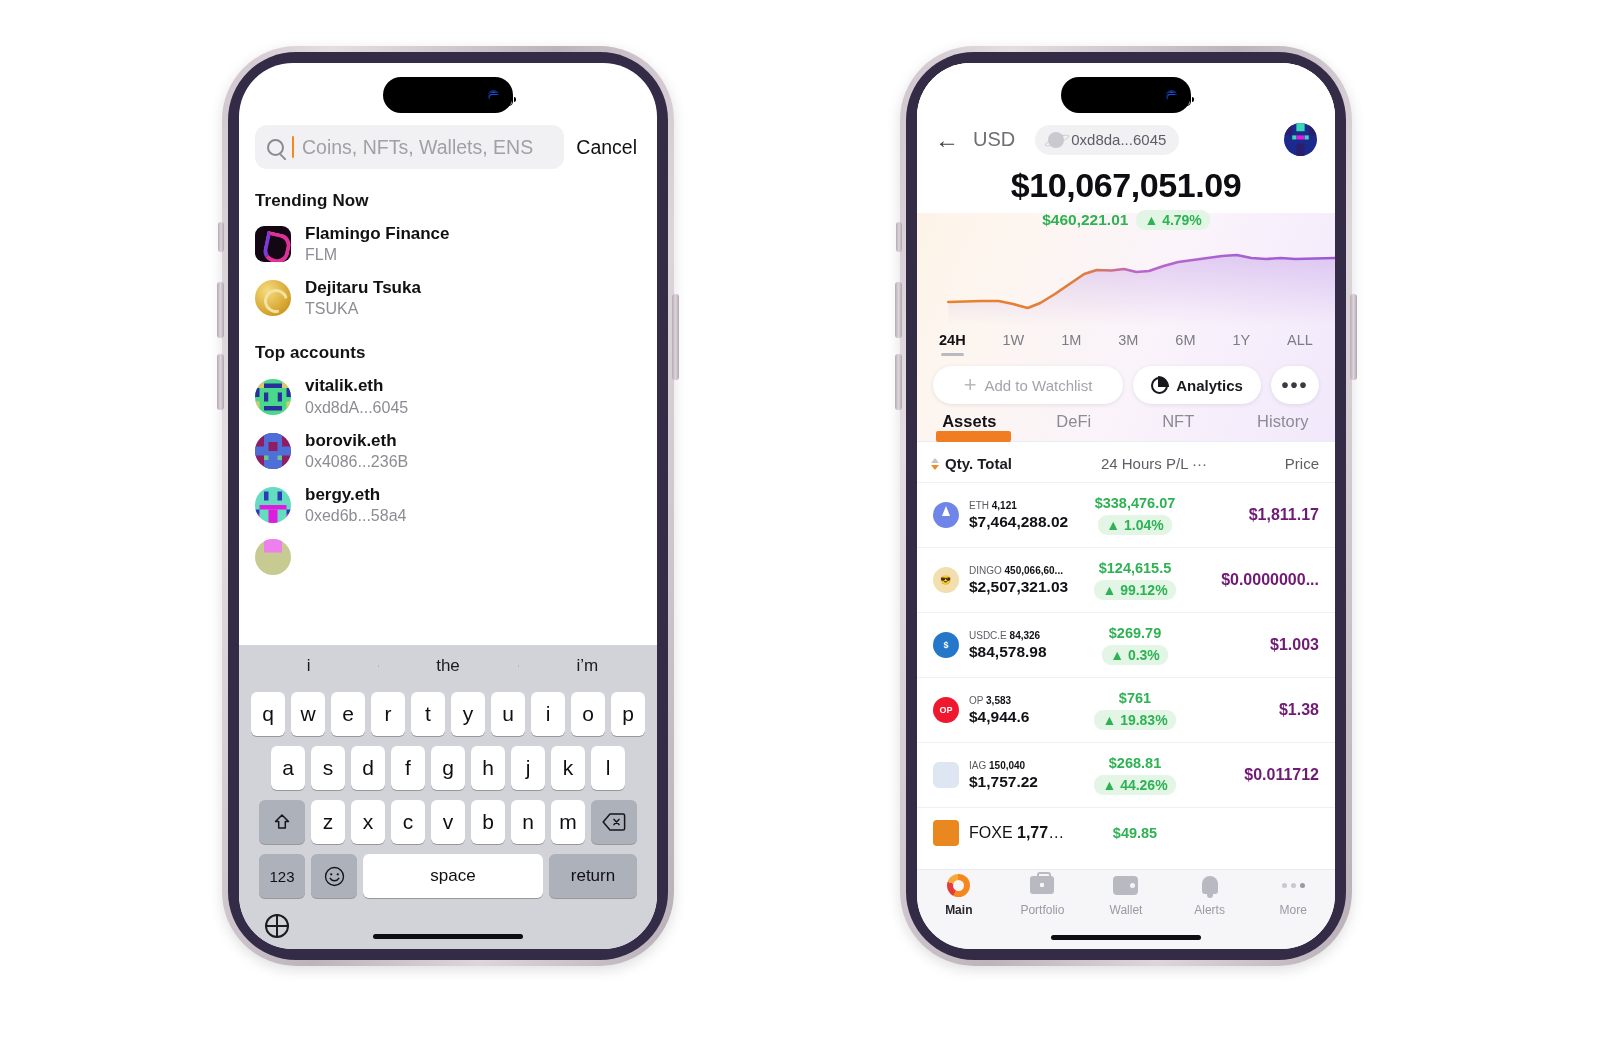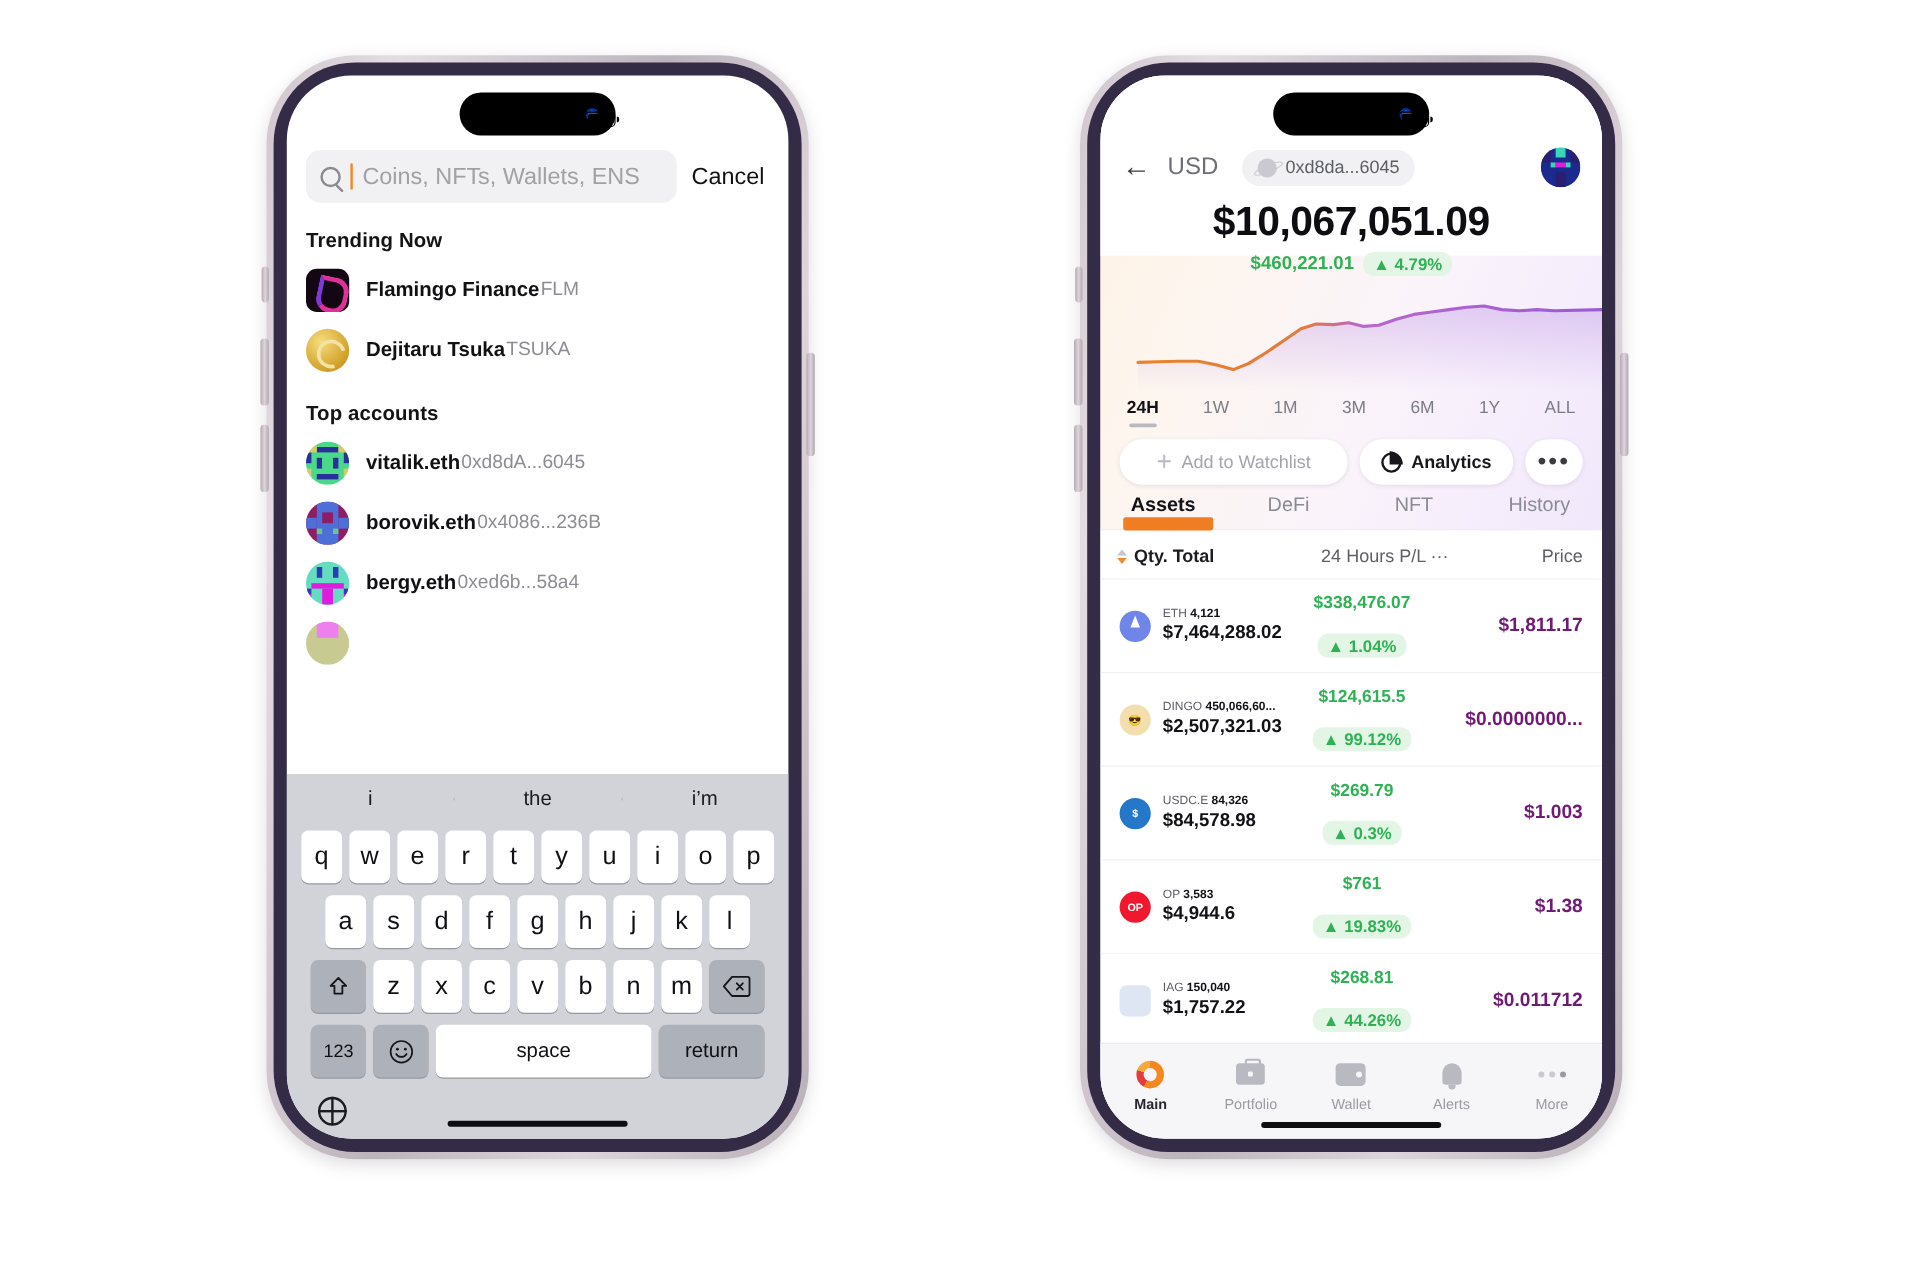--- a/index.html
+++ b/index.html
@@ -74,21 +74,21 @@
   .mag::after{content:"";position:absolute;right:-5px;bottom:-4px;width:8px;height:2px;background:#8a8a90;transform:rotate(45deg);border-radius:1px;}
   .caret { width:2px; height:22px; background:#f6861f; border-radius:1px; flex:none; }
   .ph-text { color:#a0a0a6; font-size:19.5px; }
   .cancel { font-size:19.5px; color:#111; padding-right:4px; }
 
   .sec-title { font-size:17px; font-weight:700; color:#141416; padding: 10px 16px 6px 16px; letter-spacing:.1px; }
 
   .lrow { display:flex; align-items:center; gap:14px; padding: 7px 16px; }
   .lrow .ava { width:36px; height:36px; border-radius:9px; flex:none; overflow:hidden; position:relative; }
   .lrow .ava.circ { border-radius:50%; }
-  .lrow .meta { display:flex; flex-direction:row; gap:1px; }
+  .lrow .meta { display:flex; flex-direction:column; gap:1px; }
   .lrow .nm { font-size:17px; font-weight:700; color:#111114; line-height:1.18; }
   .lrow .sb { font-size:16px; color:#8c8c93; line-height:1.2; }
 
   
   .flm { background:#120712; }
   .flm::after{content:"";position:absolute;left:9px;top:7px;width:18px;height:22px;
     border:4px solid #e0309a;border-radius:0 12px 12px 12px;border-left-color:#7d3bd6;transform:rotate(12deg);}
   .milady{ background:#efe2dd; }
   .milady::before{content:"";position:absolute;left:6px;top:3px;width:24px;height:22px;background:#7d5a45;border-radius:12px 12px 6px 6px;}
   .milady::after{content:"";position:absolute;left:10px;top:12px;width:16px;height:16px;background:#f5ddd0;border-radius:50%;
@@ -174,33 +174,33 @@
   .arow { display:flex; align-items:center; padding: 12px 16px; border-top:1px solid #f0f0f4; }
   .arow:first-of-type { border-top:none; }
   .arow .ic { width:26px; height:26px; border-radius:50%; flex:none; margin-right:10px; position:relative; overflow:hidden;
       display:flex; align-items:center; justify-content:center; font-size:9px; font-weight:700; color:#fff; }
   .arow .c1 { flex:1; min-width:0; }
   .arow .ln1 { font-size:10px; color:#5b5b64; white-space:nowrap; overflow:hidden; text-overflow:ellipsis; }
   .arow .ln1 b { color:#111116; font-weight:700; }
   .arow .ln2 { font-size:15.5px; font-weight:700; color:#111116; margin-top:2px; }
   .arow .c2 { width:132px; text-align:center; }
   .arow .c2 .pl { font-size:14.5px; color:#2eb253; font-weight:600; }
-  .arow .c2 .pillw { margin-top:17px; display:flex; justify-content:center; }
+  .arow .c2 .pillw { margin-top:4px; display:flex; justify-content:center; }
   .arow .c3 { width:118px; text-align:right; font-size:16px; font-weight:700; color:#701a75; white-space:nowrap; overflow:hidden; text-overflow:ellipsis; }
 
   .ic.eth { background:#6f86e8; }
   .ic.eth::after{content:"";position:absolute;left:9px;top:4px;width:0;height:0;border-left:4px solid transparent;border-right:4px solid transparent;border-bottom:10px solid #fff;}
   .ic.dingo { background:#f3dfae; }
   .ic.usdc { background:#2577ca; }
   .ic.op { background:#f0182f; }
   .ic.iag { background:#dde6f2; }
   .ic.foxe { background:#e8881f; border-radius:4px; }
 
   .bottomnav { position:absolute; left:0; right:0; bottom:0; height:80px; background:#f6f5f8;
-     display:flex; align-items:flex-start; padding-top:12px; border-top:1px solid #eceaf0; }
+     display:flex; align-items:flex-start; padding-top:2px; border-top:1px solid #eceaf0; }
   .nav { flex:1; text-align:center; }
   .nav .gl { height:26px; display:flex; align-items:center; justify-content:center; }
   .nav .tx { font-size:12px; color:#9a9aa2; margin-top:5px; }
   .nav.on .tx { color:#26262c; font-weight:700; }
   .donut { width:23px; height:23px; border-radius:50%;
      background: conic-gradient(#f6871f 0 58%, #e53b3b 58% 80%, #f6a93b 80% 100%);
      position:relative; }
   .donut::after{content:"";position:absolute;inset:6px;background:#f6f5f8;border-radius:50%;}
   .brief { width:24px; height:18px; background:#b9b9c1; border-radius:3px; position:relative; }
   .brief::before{content:"";position:absolute;left:7px;top:-4px;width:10px;height:5px;border:2px solid #b9b9c1;border-bottom:none;border-radius:3px 3px 0 0;}

